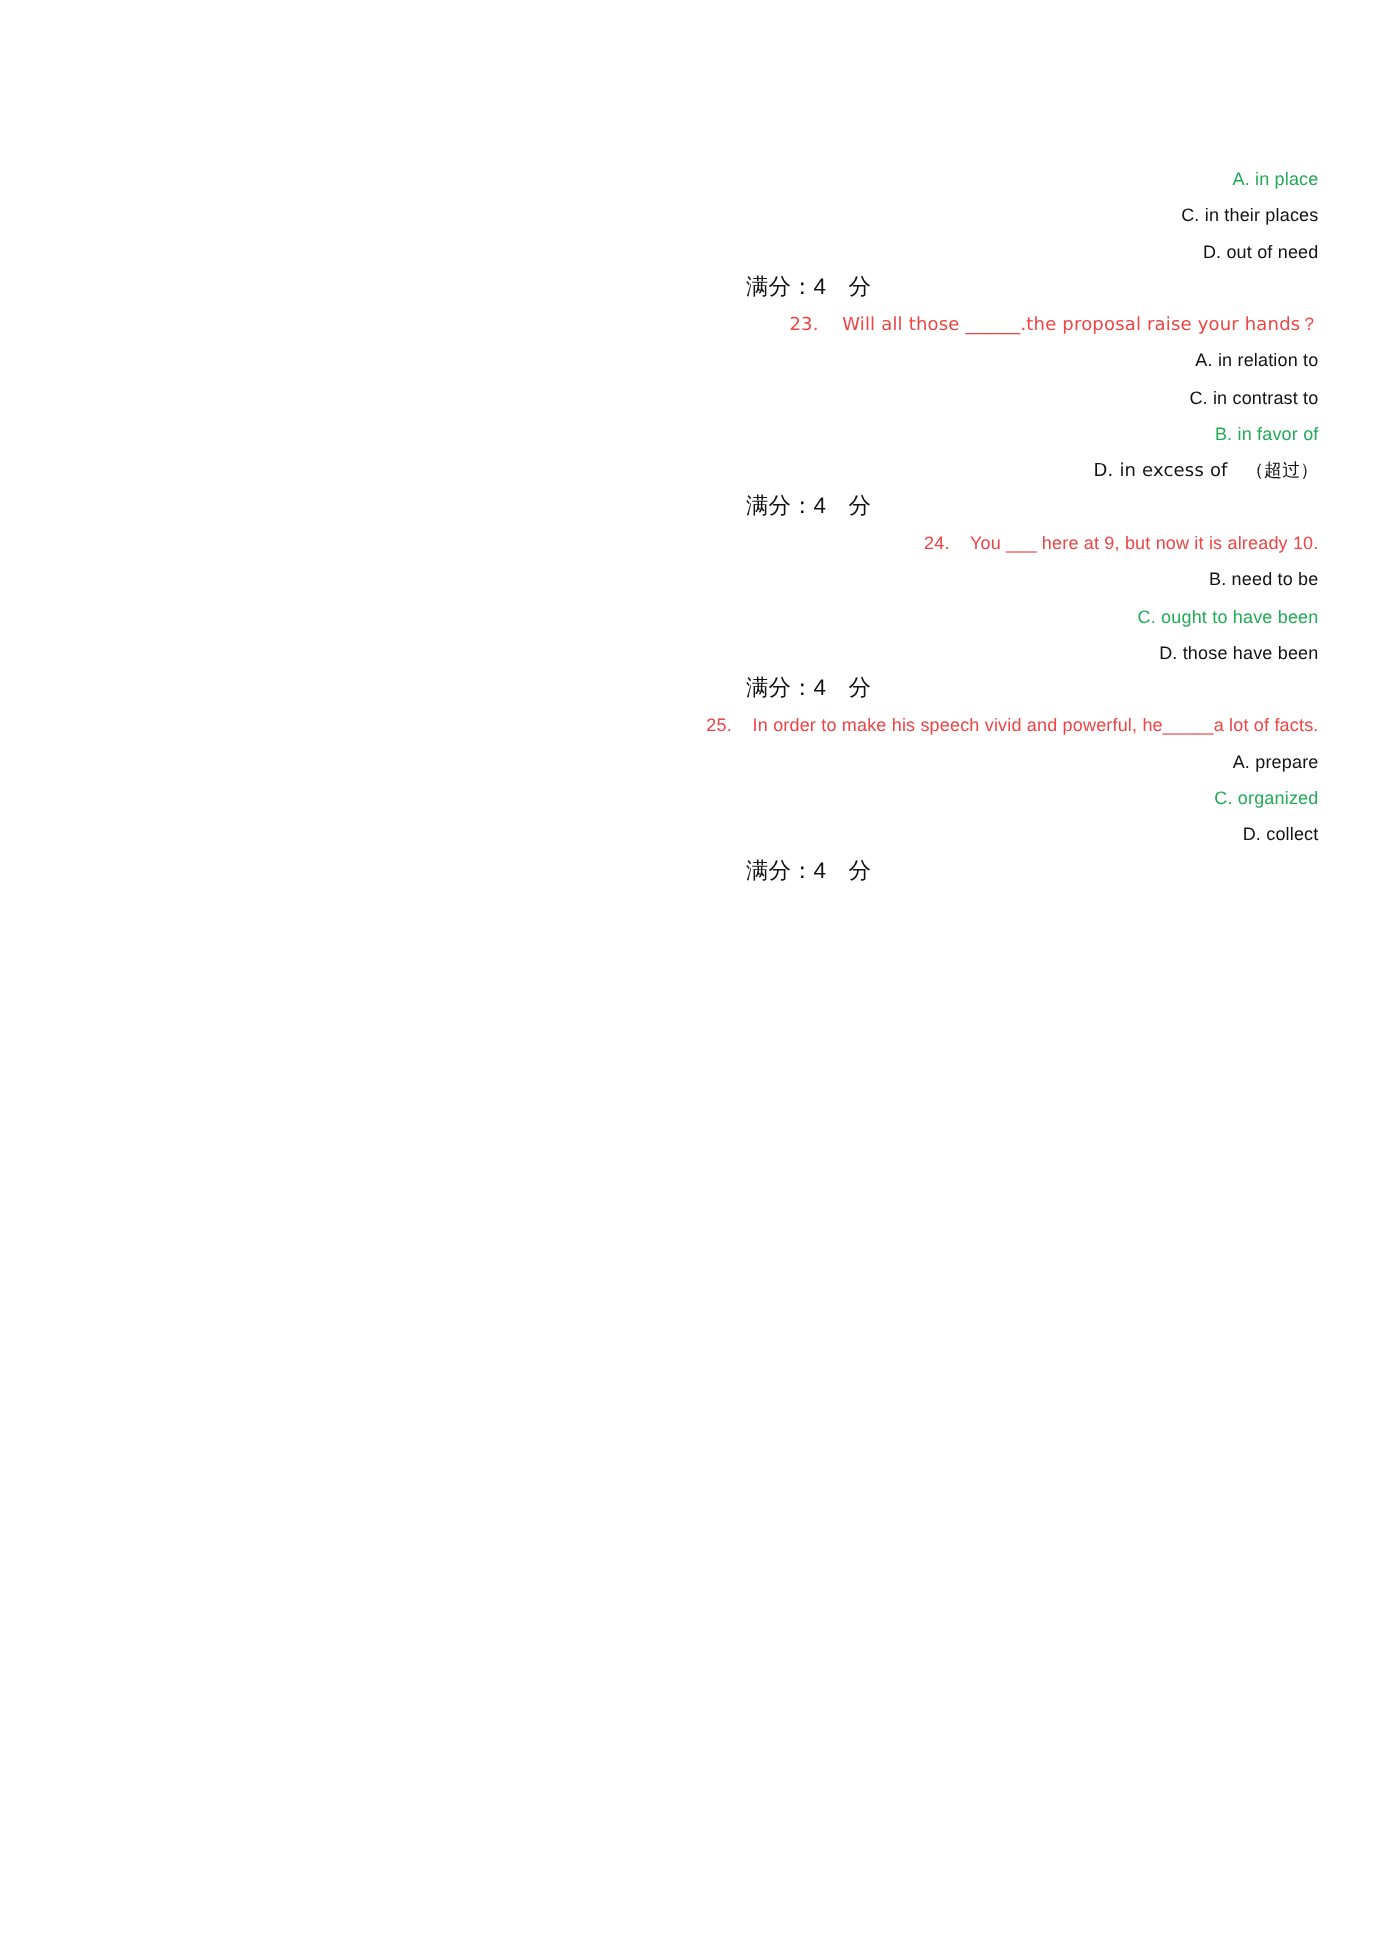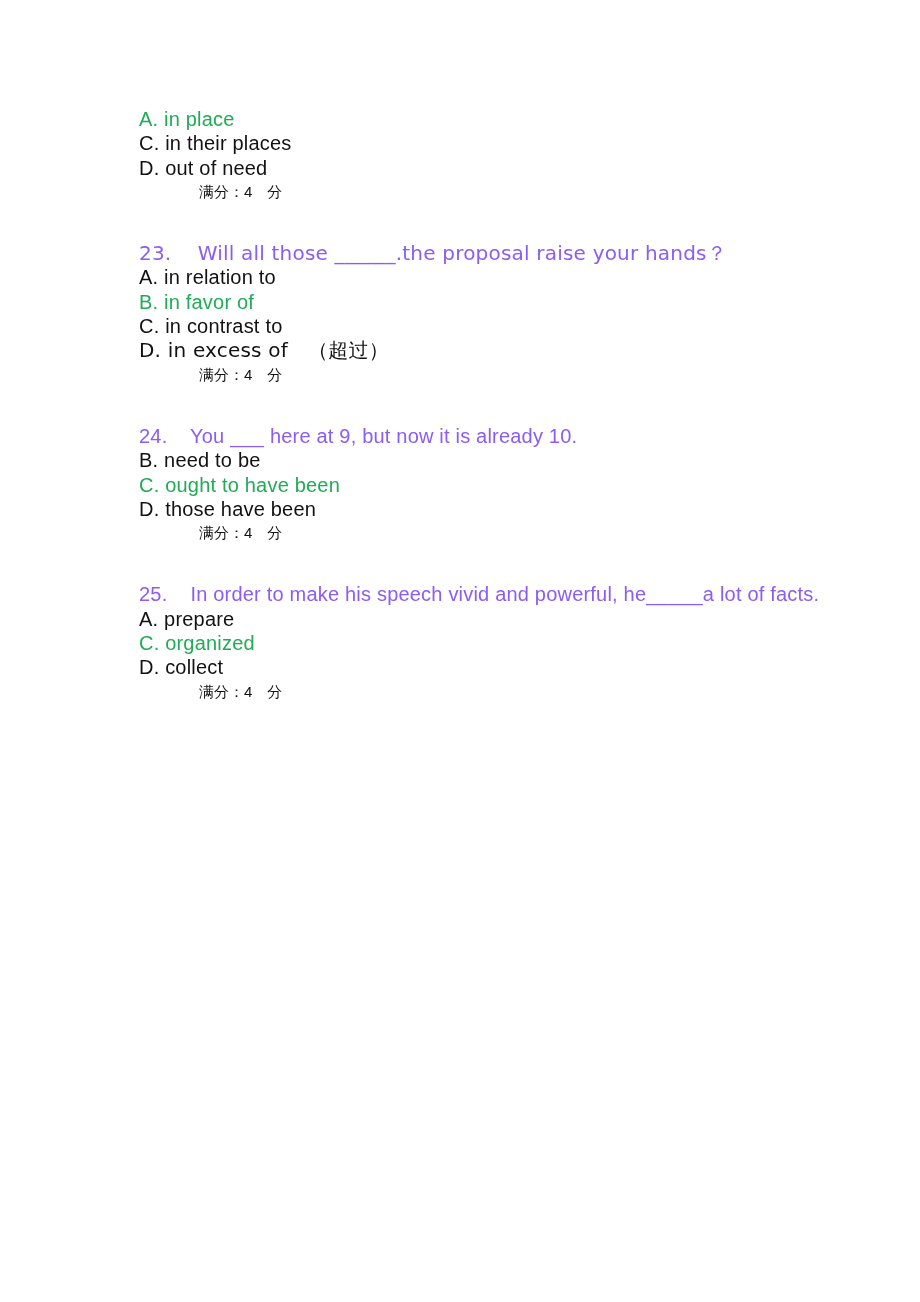--- a/index.html
+++ b/index.html
@@ -24,43 +24,44 @@
     background: #ffffff;
     overflow: hidden;
   }
   #content {
     position: absolute;
     left: 139px;
     top: 107px;
     width: 740px;
   }
   .line {
-    font-size: 20px;
+    font-size: 12px;
     line-height: 24.3px;
     color: #121212;
     white-space: pre;
     letter-spacing: 0.01em;
+    text-align: right;
   }
   .q-line {
-    color: #8b5cf6;
-    margin-top: 37px;
+    color: #ef4444;
   }
   .opt {
     color: #121212;
   }
   .opt.correct {
     color: #22ab56;
   }
   .score-line {
     padding-left: 60px;
     color: #121212;
     font-size: 15px;
     line-height: 24.3px;
     white-space: pre;
     font-family: "Liberation Sans", "DejaVu Sans", sans-serif;
+    text-align: center;
   }
   .cjk-inline {
     font-family: "DejaVu Sans", "Liberation Sans", sans-serif;
   }
   .qgroup {
     margin: 0;
     padding: 0;
   }
 </style>
 </head>
@@ -72,22 +73,22 @@
     <div class="qgroup">
       <div class="line opt correct">A. in place</div>
       <div class="line opt">C. in their places</div>
       <div class="line opt">D. out of need</div>
       <div class="score-line cjk">满分：4　分</div>
     </div>
 
     <div class="qgroup">
       <div class="line q-line cjk-inline">23.    Will all those ______.the proposal raise your hands？</div>
       <div class="line opt">A. in relation to</div>
+      <div class="line opt">C. in contrast to</div>
       <div class="line opt correct">B. in favor of</div>
-      <div class="line opt">C. in contrast to</div>
       <div class="line opt cjk-inline">D. in excess of　（超过）</div>
       <div class="score-line cjk">满分：4　分</div>
     </div>
 
     <div class="qgroup">
       <div class="line q-line">24.    You ___ here at 9, but now it is already 10.</div>
       <div class="line opt">B. need to be</div>
       <div class="line opt correct">C. ought to have been</div>
       <div class="line opt">D. those have been</div>
       <div class="score-line cjk">满分：4　分</div>

